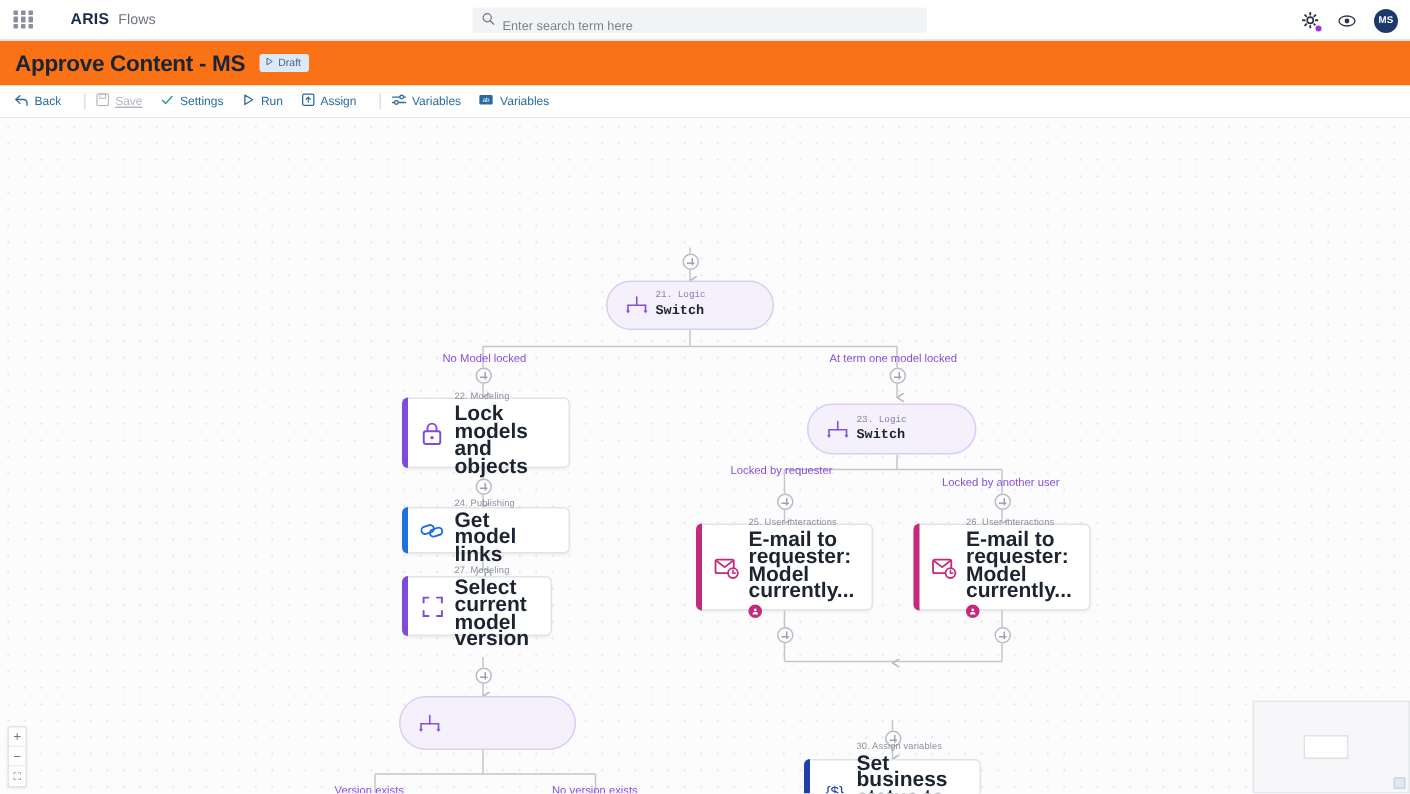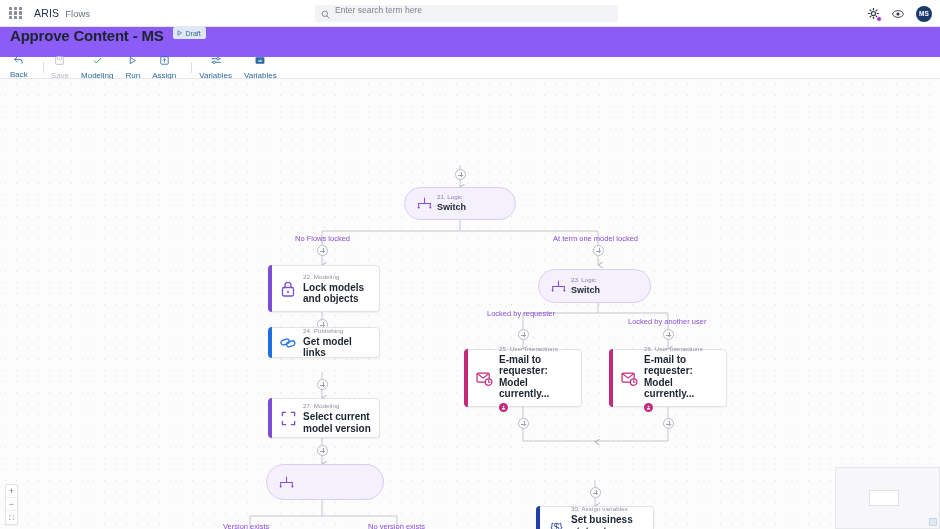--- a/index.html
+++ b/index.html
@@ -14,65 +14,65 @@
     height: 27px; width: 100%;
     display: flex; align-items: center;
     background: #ffffff;
     border-bottom: 1px solid #e8e8ec;
     position: relative;
   }
   .waffle { margin-left: 9px; width: 13px; height: 13px;
     display: grid; grid-template-columns: repeat(3,1fr); grid-template-rows: repeat(3,1fr);
     gap: 1.5px; cursor: pointer; }
   .waffle i { background: #8a8f9e; border-radius: 0.5px; display:block; }
-  .brand { margin-left: 12px; font-size: 10.5px; font-weight: normal; color: #1b2a4a; letter-spacing: .2px;}
+  .brand { margin-left: 25px; font-size: 10.5px; font-weight: bold; color: #1b2a4a; letter-spacing: .2px;}
   .brand-sub { margin-left: 6px; font-size: 9.5px; color: #6b7280; }
   .searchwrap {
     position: absolute; left: 315px; top: 5px;
     width: 303px; height: 17px;
     background: #f2f3f5; border-radius: 2px;
-    display: flex; align-items: flex-start; padding: 0 6px;
+    display: flex; align-items: flex-end; padding: 0 6px;
   }
   .searchwrap svg { flex: none; }
   .searchwrap input {
     border: none; outline: none; background: transparent;
     font-family: "Liberation Sans", sans-serif;
     font-size: 8.5px; color: #5b6170; margin-left: 5px; width: 100%;
   }
   .searchwrap input::placeholder { color: #7b8290; }
   .topbar-right { position: absolute; right: 8px; top: 0; height: 27px; display: flex; align-items: center; gap: 11px; }
   .ic-btn { width: 14px; height: 14px; position: relative; cursor: pointer; display:flex; align-items:center; justify-content:center;}
   .badge-dot { position: absolute; right: -2px; bottom: -1px; width: 6px; height: 6px; border-radius: 50%; background: #a033d6; border: 1px solid #fff;}
   .avatar {
     width: 16px; height: 16px; border-radius: 50%;
     background: #1b3a6b; color: #fff; font-size: 6.5px; font-weight: bold;
     display: flex; align-items: center; justify-content: center; letter-spacing:.2px;
     cursor: pointer;
   }
 
   
-  .pagehead { height: 30px; display: flex; align-items: flex-start; padding: 0 0 0 10px; background:#8b5cf6;}
+  .pagehead { height: 30px; display: flex; align-items: center; padding: 0 0 0 10px; background:#f97316;}
   .pagetitle { font-size: 15px; font-weight: bold; color: #1b2430; letter-spacing: -.2px;}
   .chip {
     margin-left: 9px; height: 12px; padding: 0 5px 0 4px;
     background: #dde9f6; border-radius: 2px;
     display: flex; align-items: center; gap: 3px;
     font-size: 7px; color: #3d6695; cursor: pointer;
   }
 
   
   .toolbar {
     height: 22px; display: flex; align-items: center;
     padding-left: 10px; gap: 0px; background: #fff;
     border-bottom: 1px solid #e8e8ec;
   }
   .tb-item {
     display: flex; align-items: center; gap: 4px;
     font-size: 8px; color: #2a6a9e; padding: 0 8px 0 0; margin-right: 4px;
-    cursor: pointer; white-space: nowrap; flex-direction: column;
+    cursor: pointer; white-space: nowrap;
   }
   .tb-item.disabled { color: #b3b8c0; cursor: default; text-decoration: underline; }
   .tb-sep { width: 1px; height: 11px; background: #dcdfe4; margin: 0 7px 0 3px; }
 
   
   .canvas {
     position: relative; width: 940px; height: 450px;
     background-color: #fcfcfd;
     background-image: radial-gradient(#dddfe4 0.6px, transparent 0.7px);
     background-size: 11px 11px;
@@ -81,29 +81,29 @@
   .canvas svg.wires { position: absolute; inset: 0; width: 940px; height: 450px; }
 
   
   .node { position: absolute; background: #fff; border: 1px solid #e2e3e8;
     border-radius: 4px; display: flex; align-items: center;
     box-shadow: 0 1px 2px rgba(20,25,40,.06); cursor: pointer; }
   .node .accent { position: absolute; left: -1px; top: -1px; bottom: -1px; width: 4px; border-radius: 4px 0 0 4px; }
   .node .nicon { width: 30px; flex: none; display: flex; align-items: center; justify-content: center; margin-left:4px;}
   .node .ntext { padding: 3px 8px 3px 0; }
   .node .ntype { font-size: 6.2px; color: #8b909c; letter-spacing: .1px; margin-bottom: 2px;}
-  .node .nlabel { font-size: 10px; font-weight: bold; color: #1c2430; line-height: 11.5px; }
+  .node .nlabel { font-size: 14px; font-weight: bold; color: #1c2430; line-height: 11.5px; }
   .node .nbadge { width: 9px; height: 9px; border-radius: 50%; background: #c42a7c;
     display: flex; align-items: center; justify-content: center; margin-top: 3px;}
 
   
   .lnode { position: absolute; background: #f4f0fc; border: 1px solid #d9cdf2;
     border-radius: 999px; display: flex; align-items: center; cursor: pointer; }
   .lnode .nicon { width: 26px; flex: none; display: flex; align-items: center; justify-content: center; margin-left: 6px;}
-  .lnode .ntext { padding: 3px 12px 3px 0; }
+  .lnode .ntext { padding: 3px 12px 3px 0; font-family: Liberation Mono, monospace; }
   .lnode .ntype { font-size: 6.2px; color: #8b7fa8; margin-bottom: 2px;}
   .lnode .nlabel { font-size: 9px; font-weight: bold; color: #1c2430; line-height: 11.5px;}
   .edgelabel { position: absolute; font-size: 7.5px; color: #8a4fd8; white-space: nowrap; }
   .plus { position: absolute; width: 11px; height: 11px; border-radius: 50%;
     border: 1px solid #b9bcc4; background: #fdfdfe; cursor: pointer; }
   .plus::before, .plus::after { content:""; position: absolute; background: #9ea2ab; }
   .plus::before { left: 2px; right: 2px; top: 4.5px; height: 1px; }
   .plus::after { top: 2px; bottom: 2px; left: 4.5px; width: 1px; }
 
   
@@ -211,21 +211,21 @@
     </span>
     <span>Save</span>
   </div>
 
   <div class="tb-item">
     <span>
       <svg width="9" height="9" viewBox="0 0 14 14">
           <path d="M2 7.5l3.3 3.3L12 3.6" fill="none" stroke="#2a9e6e" stroke-width="1.5" stroke-linecap="round" stroke-linejoin="round"></path>
         </svg>
     </span>
-    <span>Modeling</span>
+    <span>Settings</span>
   </div>
 
   <div class="tb-item">
     <span>
       <svg width="9" height="9" viewBox="0 0 14 14">
           <path d="M3.5 2l8 5-8 5z" fill="none" stroke="#2a6a9e" stroke-width="1.3" stroke-linejoin="round"></path>
         </svg>
     </span>
     <span>Run</span>
   </div>
@@ -332,21 +332,21 @@
   <div class="plus" style="left:317px;top:240px"></div>
   <div class="plus" style="left:317px;top:300px"></div>
   <div class="plus" style="left:317px;top:366px"></div>
 
   <div class="plus" style="left:518px;top:250px"></div>
   <div class="plus" style="left:663px;top:250px"></div>
   <div class="plus" style="left:518px;top:339px"></div>
   <div class="plus" style="left:663px;top:339px"></div>
   <div class="plus" style="left:590px;top:408px"></div>
 
-  <div class="edgelabel" style="left:295px;top:155px">No Flows locked</div>
+  <div class="edgelabel" style="left:295px;top:155px">No Model locked</div>
   <div class="edgelabel" style="left:553px;top:155px">At term one model locked</div>
   <div class="edgelabel" style="left:487px;top:230px">Locked by requester</div>
   <div class="edgelabel" style="left:628px;top:238px">Locked by another user</div>
   <div class="edgelabel" style="left:223px;top:443px">Version exists</div>
   <div class="edgelabel" style="left:368px;top:443px">No version exists</div>
 
   <div class="lnode" style="left:404px;top:108px;width:112px;height:33px">
     <div class="nicon">
       <svg width="15" height="13" viewBox="0 0 18 15">
           <g stroke="#8a4fd8" stroke-width="1.3" fill="none" stroke-linecap="round">
@@ -373,37 +373,37 @@
           <path d="M4 6.5V4.4a3 3 0 016 0v2.1" fill="none" stroke="#7c4dd6" stroke-width="1.3"></path>
           <circle cx="7" cy="10.8" r="1.1" fill="#7c4dd6"></circle>
         </svg>
     </div>
     <div class="ntext">
       <div class="ntype">22. Modeling</div>
       <div class="nlabel">Lock models and objects</div>
     </div>
   </div>
 
-  <div class="node" style="left:268px;top:248px;width:112px;height:31px">
+  <div class="node" style="left:268px;top:259px;width:112px;height:31px">
     <div class="accent" style="background:#1f6fe0"></div>
     <div class="nicon">
       <svg width="16" height="14" viewBox="0 0 18 14">
           <g fill="none" stroke="#1f6fe0" stroke-width="1.4">
             <rect x="1" y="3.2" width="9.5" height="5.4" rx="2.7" transform="rotate(-18 5.7 5.9)"></rect>
             <rect x="7.3" y="5.2" width="9.5" height="5.4" rx="2.7" transform="rotate(-18 12 7.9)"></rect>
           </g>
         </svg>
     </div>
     <div class="ntext">
       <div class="ntype">24. Publishing</div>
       <div class="nlabel">Get model links</div>
     </div>
   </div>
 
-  <div class="node" style="left:268px;top:319px;width:112px;height:40px">
+  <div class="node" style="left:268px;top:305px;width:100px;height:40px">
     <div class="accent" style="background:#7c4dd6"></div>
     <div class="nicon">
       <svg width="15" height="15" viewBox="0 0 16 16">
           <g fill="none" stroke="#7c4dd6" stroke-width="1.4" stroke-linecap="round">
             <path d="M1.5 5V1.5H5"></path>
             <path d="M11 1.5h3.5V5"></path>
             <path d="M14.5 11v3.5H11"></path>
             <path d="M5 14.5H1.5V11"></path>
           </g>
         </svg>

